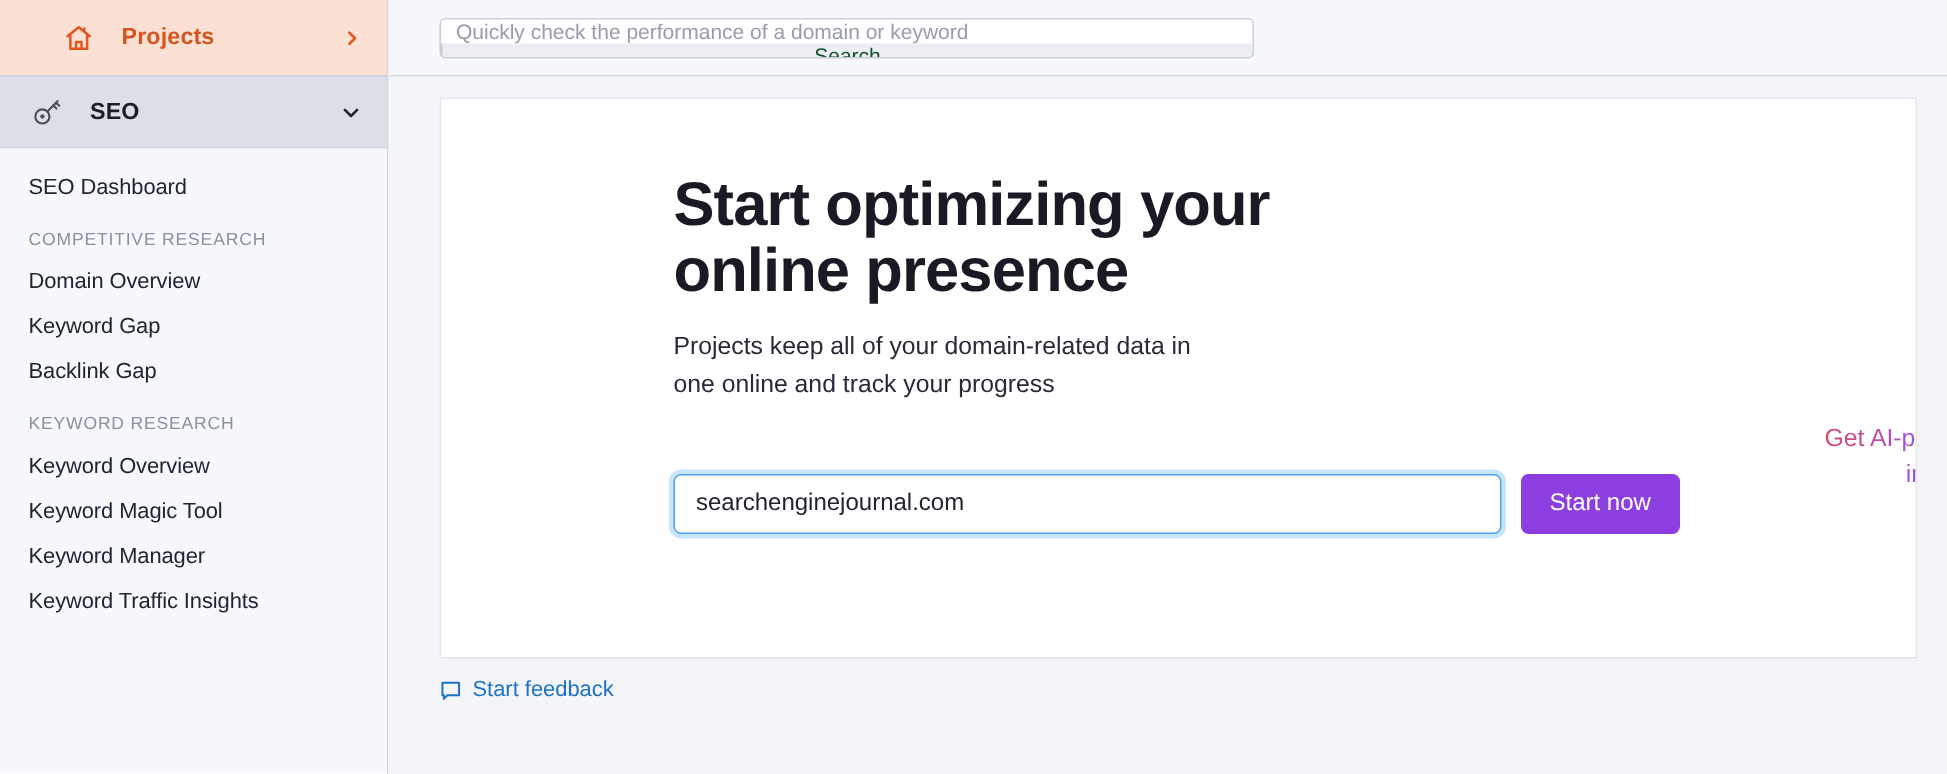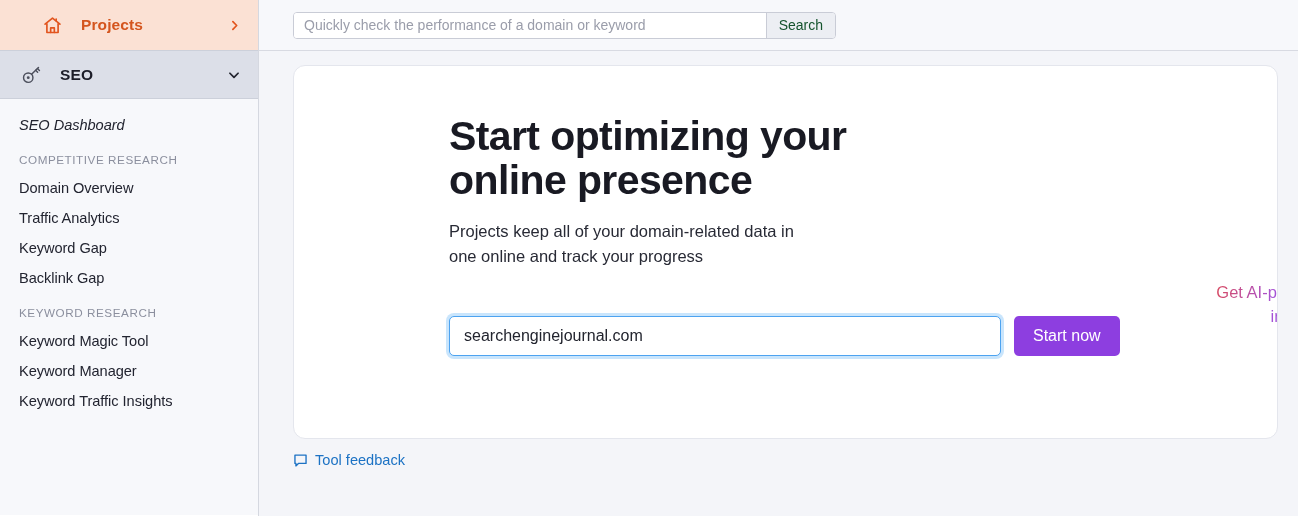--- a/index.html
+++ b/index.html
@@ -96,21 +96,21 @@
     height: 22px;
     display: flex;
     align-items: center;
     padding: 0 19px;
     font-size: 11.7px;
     color: #8b8f9e;
     letter-spacing: 0.55px;
     margin-top: 8px;
     margin-bottom: 3px;
   }
-  .sp-dash { margin-bottom: 0px; font-style: italic; }
+  .sp-dash { margin-bottom: 0px; }
 
   
   .main {
     flex: 1 1 auto;
     height: 516px;
     display: flex;
     flex-direction: column;
     background: #f4f5f9;
     position: relative;
     overflow: hidden;
@@ -127,20 +127,21 @@
   }
   .searchwrap {
     display: flex;
     width: 543px;
     height: 27px;
     border: 1px solid #c9ccd6;
     border-radius: 4px;
     overflow: hidden;
     background: #fff;
     box-sizing: border-box;
+    flex-direction: column;
   }
   .searchwrap input {
     flex: 1 1 auto;
     border: 0;
     outline: none;
     padding: 0 10px;
     font-size: 14px;
     font-family: "Liberation Sans", sans-serif;
     color: #33353f;
     background: #fff;
@@ -160,21 +161,21 @@
 
   .content {
     flex: 1 1 auto;
     padding: 14px 20px 0 34px;
     box-sizing: border-box;
     position: relative;
   }
   .card {
     background: #ffffff;
     border: 1px solid #e4e6ed;
-    border-radius: 12px;
+    border-radius: 0;
     height: 374px;
     box-sizing: border-box;
     position: relative;
     overflow: hidden;
   }
 
   .hero {
     position: absolute;
     left: 155px;
     top: 48px;
@@ -307,31 +308,31 @@
         <span>SEO Dashboard</span>
       </div>
 
       <div class="side-group">
         <span>COMPETITIVE RESEARCH</span>
       </div>
       <div class="side-item">
         <span>Domain Overview</span>
       </div>
       <div class="side-item">
-        <span>Traffic Analytics</span>
-      </div>
-      <div class="side-item">
         <span>Keyword Gap</span>
       </div>
       <div class="side-item">
         <span>Backlink Gap</span>
       </div>
 
       <div class="side-group">
         <span>KEYWORD RESEARCH</span>
+      </div>
+      <div class="side-item">
+        <span>Keyword Overview</span>
       </div>
       <div class="side-item">
         <span>Keyword Magic Tool</span>
       </div>
       <div class="side-item">
         <span>Keyword Manager</span>
       </div>
       <div class="side-item">
         <span>Keyword Traffic Insights</span>
       </div>
@@ -367,18 +368,18 @@
         </div>
 
       </div>
 
       <div class="feedback">
         <span>
           <svg width="15" height="15" viewBox="0 0 20 20" fill="none" stroke="#1c72c4" stroke-width="1.8" stroke-linejoin="round">
             <path d="M2.6 2.8h14.8v11.1H7.2L3.9 17.2v-3.3H2.6z"></path>
           </svg>
         </span>
-        <span>Tool feedback</span>
+        <span>Start feedback</span>
       </div>
 
     </div>
   </section>
 </div>
 
 </body></html>

